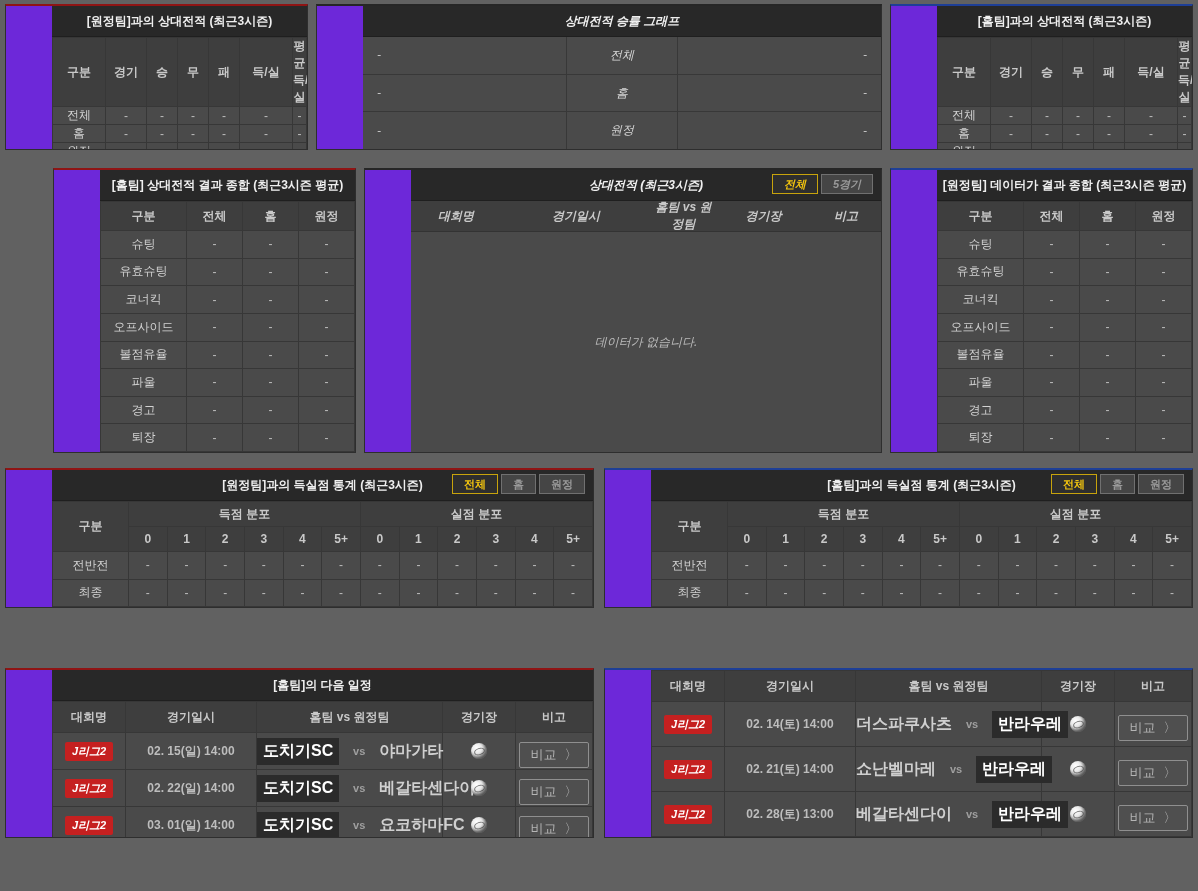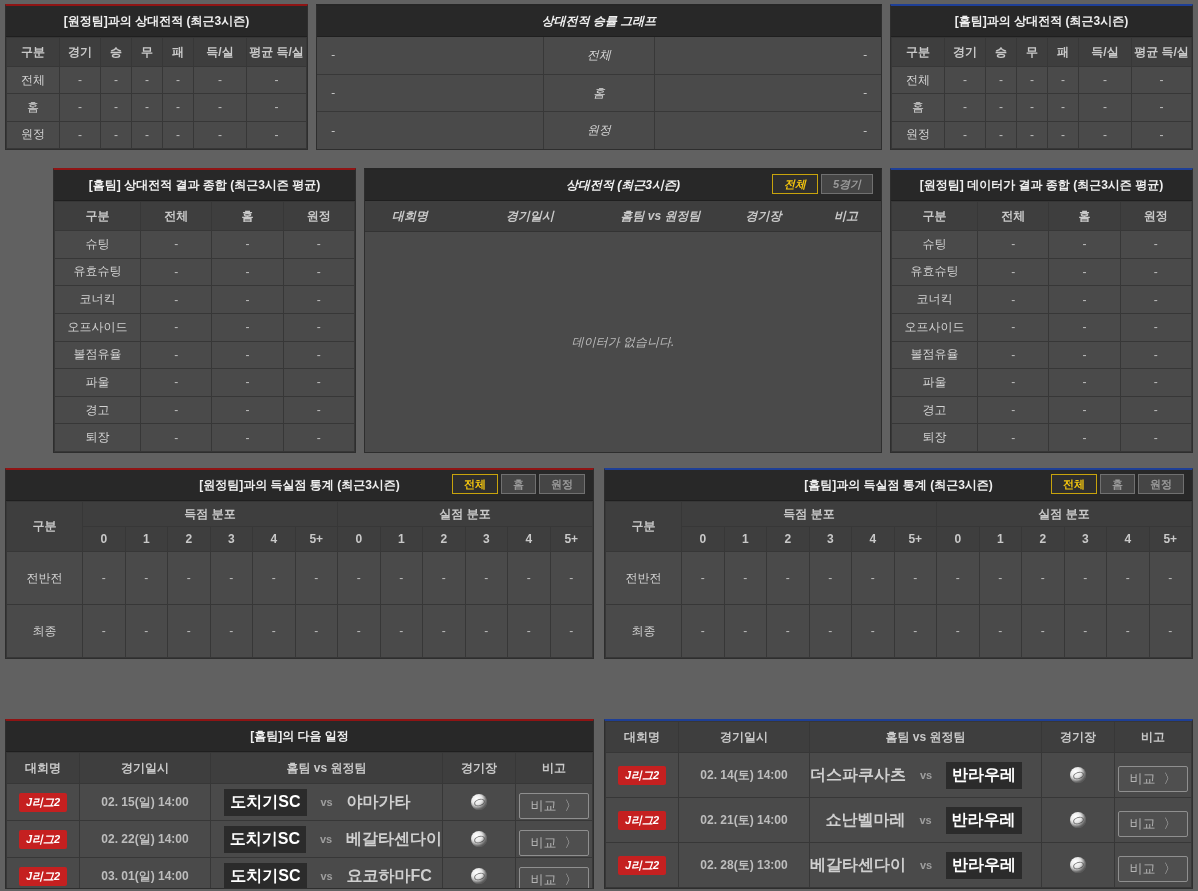--- a/index.html
+++ b/index.html
@@ -2,30 +2,30 @@
 <html style="--accent_red: #8f1414; --accent_blue: #1e3f96; --badge_red: #c52020; --tab_active: #f2c40f;"><head>
 <meta charset="utf-8">
 <style>
   html,body{margin:0;padding:0;background:#616161;font-family:"Liberation Sans",sans-serif;}
   .wrap{width:1198px;box-sizing:border-box;padding:4px 5px;}
   .row{display:flex;gap:8px;align-items:stretch;}
   .r1{margin-bottom:18px;}
   .r2{margin-bottom:15px;margin-left:48px;}
   .r3{margin-bottom:60px;gap:10px;}
   .r4{gap:10px;}
-  .panel{background:#6d28d9;border:1px solid #2e2e2e;box-sizing:border-box;display:flex;flex-direction:column;overflow:hidden;}
+  .panel{background:#6d28d9;border:1px solid #2e2e2e;box-sizing:border-box;display:flex;flex-direction:column;overflow:hidden;padding-left:46px;}
   .acc-red{border-top:2px solid var(--accent_red,#8f1414);}
   .acc-blue{border-top:2px solid var(--accent_blue,#1e3f96);}
   .acc-none{border-top:2px solid #262626;}
   .w303{width:303px;flex:none;}
   .flex1{flex:1;min-width:0;font-style:italic;}
   .half{flex:1;min-width:0;}
   .r1 .panel{height:146px;}
   .r2 .panel{height:285px;}
-  .r3 .panel{height:191px;}
+  .r3 .panel{height:140px;}
   .r4 .panel{height:170px;}
   .title{height:30px;flex:none;background:#282828;color:#efefef;font-size:12px;font-weight:bold;display:flex;align-items:center;justify-content:center;position:relative;border-bottom:1px solid #1f1f1f;}
   .tabs{position:absolute;right:8px;top:4px;display:flex;gap:3px;}
   .tab{height:18px;line-height:18px;padding:0 11px;font-size:11px;font-weight:bold;color:#9a9a9a;border:1px solid #707070;background:#454545;cursor:pointer;}
   .tab.active{color:var(--tab_active,#f2c40f);border-color:#c7a30c;background:#2e2e2e;}
   table.tbl{width:100%;border-collapse:collapse;flex:1;font-size:12px;color:#c3c3c3;table-layout:fixed;}
   .tbl th{background:#3e3e3e;color:#c9c9c9;font-weight:bold;border:1px solid #373737;height:28px;padding:0;}
   .tbl td{background:#4a4a4a;border:1px solid #373737;text-align:center;padding:0;color:#bdbdbd;}
   .tbl td.lab{color:#d2d2d2;}
   .cw0{width:52px;}.cw1{width:40px;}.cw2{width:30px;}.cw3{width:30px;}.cw4{width:30px;}.cw5{width:52px;}

